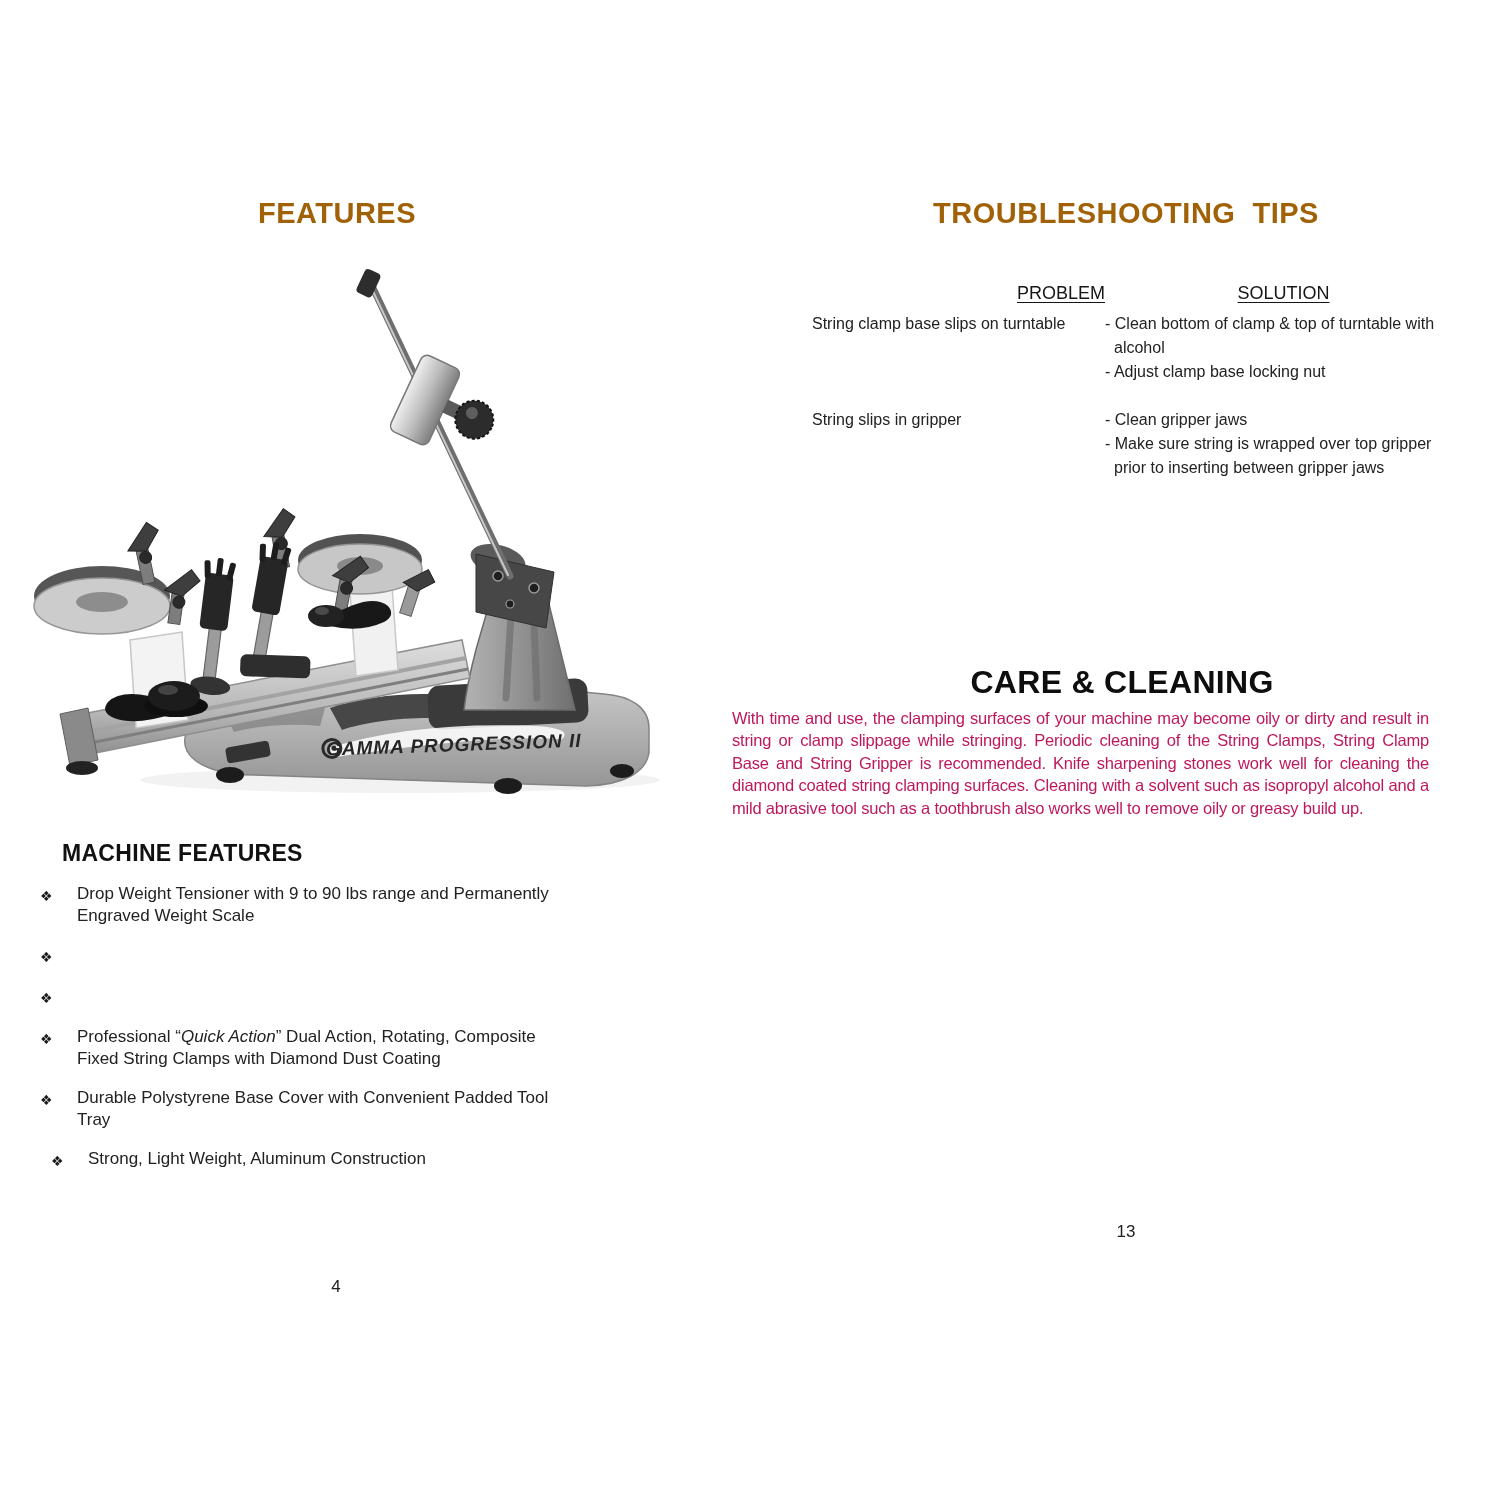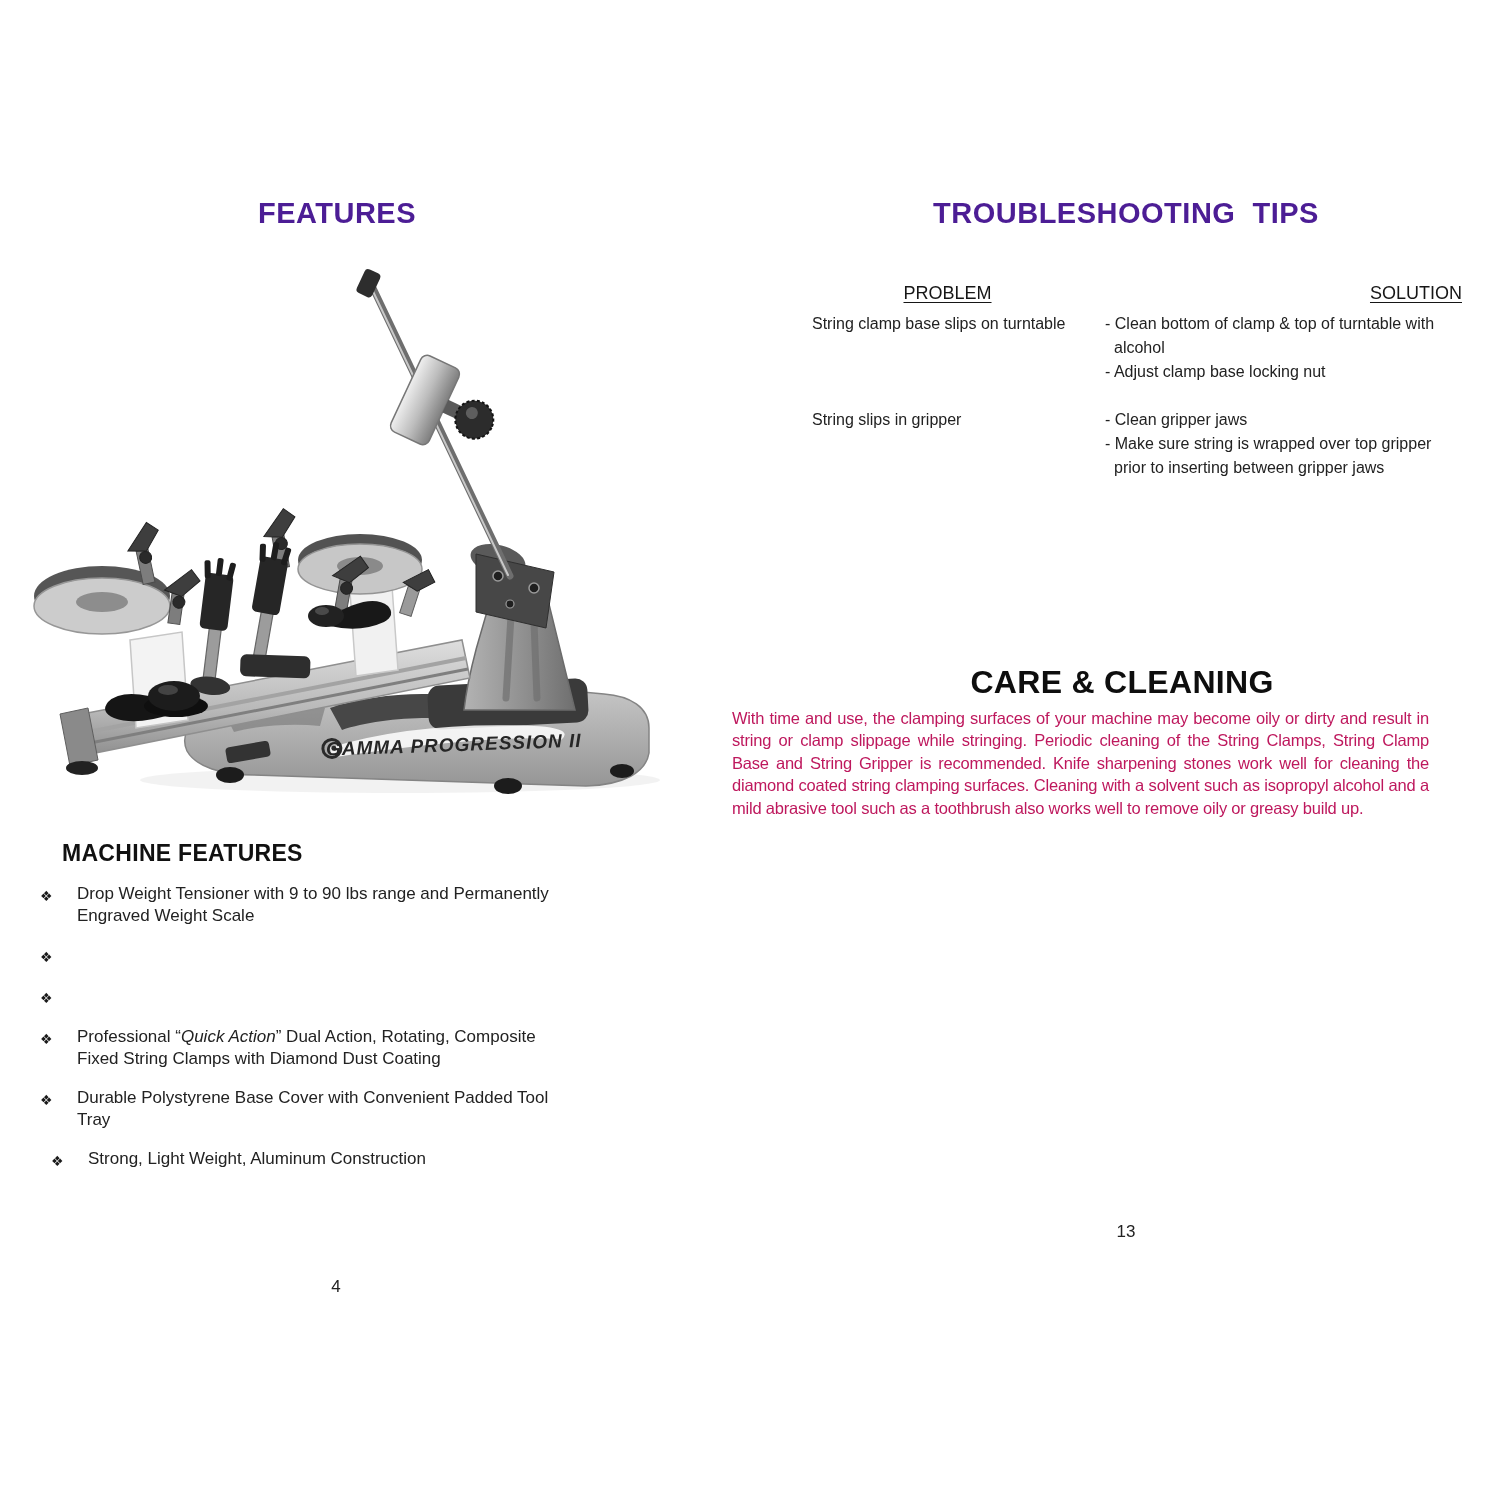--- a/index.html
+++ b/index.html
@@ -3,42 +3,42 @@
 <meta charset="utf-8">
 <style>
   html,body{margin:0;padding:0;}
   body{
     width:1500px;height:1500px;background:#ffffff;position:relative;
     font-family:"Liberation Sans", sans-serif;color:#1d1d1d;overflow:hidden;
   }
   .abs{position:absolute;}
   .page-title{
     font-weight:bold;font-size:29px;letter-spacing:.5px;text-align:center;
-    white-space:pre;color:#4c1d95;
+    white-space:pre;color:#a16207;
   }
   #features-title{left:30px;top:197px;width:614px;}
   #troubleshooting-title{left:790px;top:197px;width:672px;}
 
   
   #machine{left:30px;top:258px;width:640px;height:540px;}
 
   
   #machine-features-title{left:62px;top:840px;font-size:23px;font-weight:bold;color:#111;letter-spacing:.3px;}
   #machine-features-list{left:40px;top:883px;width:580px;}
   .feat{display:flex;margin-bottom:17px;font-size:17px;line-height:22px;color:#222;}
   .feat .bul{width:37px;flex:none;font-size:14px;padding-top:2px;color:#1a1a1a;}
   .feat .ftext{max-width:490px;}
   .feat.indent{padding-left:11px;}
   .feat i{font-style:italic;}
 
   
   #trouble-table{left:790px;top:283px;width:672px;}
   .t-head{display:flex;font-size:18px;margin-bottom:8px;color:#161616;}
-  .t-head .c1{width:315px;text-align:center;}
-  .t-head .c2{flex:1;text-align:right;}
+  .t-head .c1{width:315px;text-align:right;}
+  .t-head .c2{flex:1;text-align:center;}
   .t-head span{text-decoration:underline;text-underline-offset:3px;}
   .t-row{display:flex;margin-bottom:24px;font-size:16px;line-height:24px;color:#222;}
   .t-row .c1{width:315px;box-sizing:border-box;padding-left:22px;padding-right:10px;}
   .t-row .c2{flex:1;}
   .sol{padding-left:9px;text-indent:-9px;}
 
   
   #care-title{left:775px;top:664px;width:694px;text-align:center;font-size:32px;font-weight:bold;color:#0e0e0e;letter-spacing:.3px;}
   #care-body{
     left:732px;top:707px;width:697px;font-size:16.5px;line-height:22.4px;

